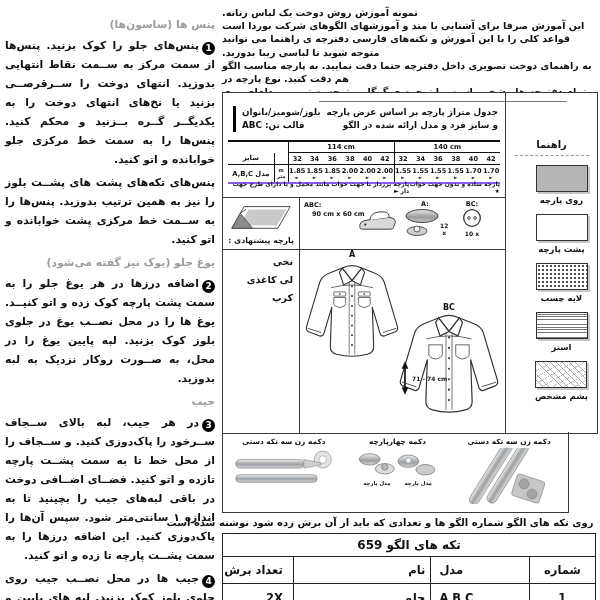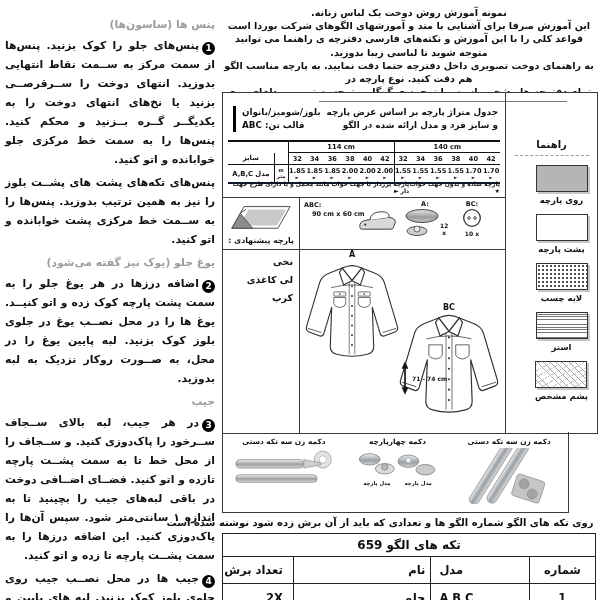--- a/index.html
+++ b/index.html
@@ -2,21 +2,21 @@
 <html lang="fa"><head>
 <meta charset="utf-8">
 <style>
   html,body{margin:0;padding:0;}
   body{
     width:600px;height:600px;position:relative;overflow:hidden;
     background:#ffffff;color:#111;
     font-family:"DejaVu Sans",sans-serif;
   }
   
-  #intro{position:absolute;top:6px;right:4px;width:374px;direction:rtl;text-align:center;
+  #intro{position:absolute;top:6px;right:4px;width:374px;direction:rtl;text-align:left;
          font-size:9.6px;font-weight:bold;line-height:13.2px;}
   
   #left-col{position:absolute;top:12px;left:5px;width:210px;direction:rtl;
             font-size:10.8px;font-weight:bold;line-height:19px;text-align:justify;}
   #left-col .gray-head{color:#9c9c9c;margin:3px 0 2px;text-align:right;}
   #left-col p{margin:0 0 4px;}
   .circle-num{display:inline-flex;width:13px;height:13px;border-radius:50%;
               background:#000;color:#fff;font-size:9px;font-weight:bold;
               align-items:center;justify-content:center;margin-left:3px;vertical-align:-2px;}
   
@@ -38,21 +38,21 @@
                    repeating-linear-gradient(-30deg,#bbb 0,#bbb 0.6px,transparent 0.6px,transparent 5.5px);}
   .legend-label{font-size:8.5px;font-weight:bold;margin-top:3px;direction:rtl;}
   
   #size-section{position:absolute;top:0;left:0;right:91px;height:104px;}
   .st-title{position:absolute;top:13px;right:8px;direction:rtl;text-align:right;
             font-size:8.8px;font-weight:bold;line-height:13px;}
   .st-garment{position:absolute;top:13px;left:10px;direction:rtl;text-align:left;
               font-size:8.8px;font-weight:bold;line-height:13px;
               border-left:3px solid #000;padding-left:6px;}
   table.metraj{position:absolute;top:47px;left:5px;width:272px;border-collapse:collapse;direction:ltr;
-               border-top:2px solid #111;border-bottom:2px solid #0f172a;}
+               border-top:2px solid #111;border-bottom:2px solid #8b5cf6;}
   table.metraj td{padding:0;text-align:center;font-weight:bold;}
   .r1 td.wg{border-bottom:1px solid #111;border-left:1px solid #111;font-size:6.8px;height:10px;}
   .r2 td{border-bottom:1px solid #111;font-size:6.6px;height:11px;}
   .r3 td{font-size:6.6px;height:17px;}
   td.lbl{direction:rtl;font-size:6.8px;text-align:center;}
   td.unit{border-left:1px solid #111;border-right:1px solid #111;}
   td.unit span{display:block;font-size:5px;line-height:5.5px;}
   td.gstart{border-left:1px solid #111;}
   td.val span.v{display:block;font-size:6.6px;line-height:7px;}
   td.val span.mk{display:block;font-size:4.6px;line-height:5px;}

